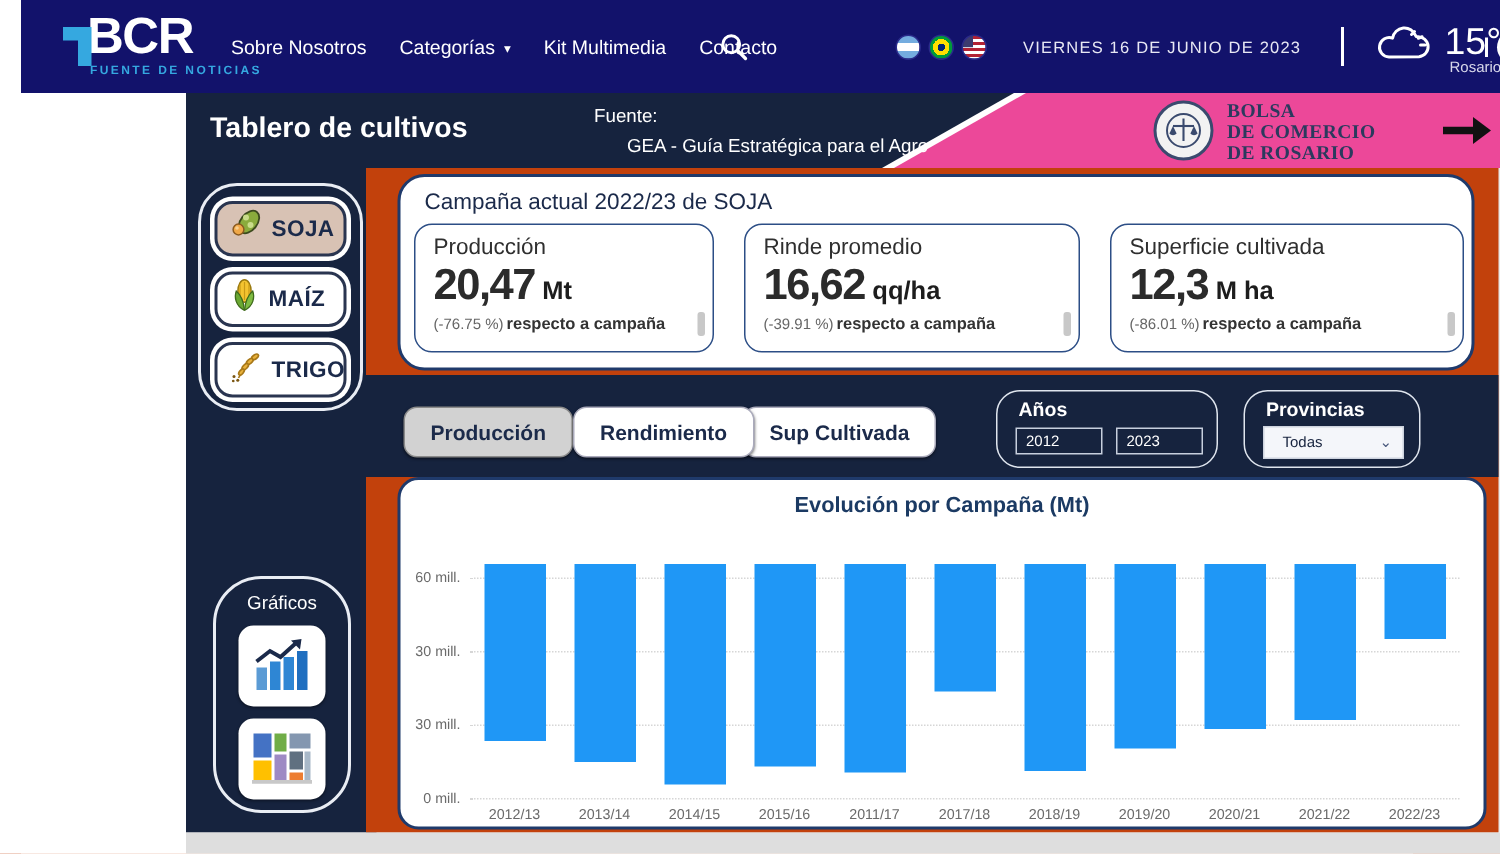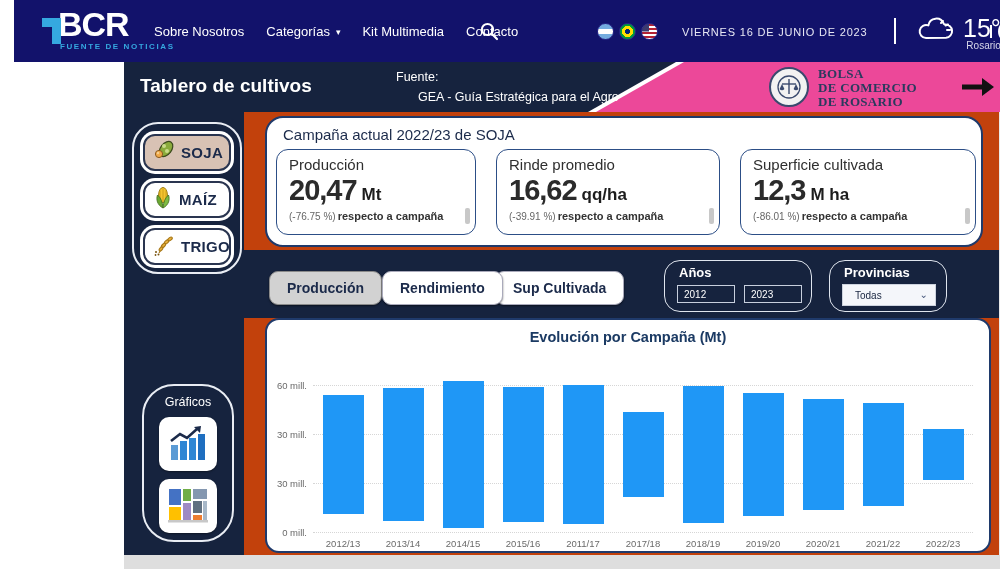--- a/index.html
+++ b/index.html
@@ -110,21 +110,21 @@
   .prov-chevron { position:absolute; right:7px; top:4px; color:#44557a; font-size:10px; }
 
   
   .chart-panel { position:absolute; left:21px; top:206px; width:726px; height:235px; background:#fff;
     border:2px solid #1F3A6B; border-radius:14px; }
   .chart-title { text-align:center; margin-top:9px; color:#1B3A63; font-size:14.5px; font-weight:600; }
   .chart-plot { position:absolute; left:46px; right:16px; top:56px; height:157px; }
   .gridline { position:absolute; left:0; right:0; height:0; border-top:1px dotted #D6D6D6; }
   .ytick { position:absolute; left:-42px; width:36px; text-align:right; color:#6A6A6A; font-size:9.5px; }
   .bars { position:absolute; left:0; right:0; top:0; bottom:0; display:flex; }
-  .bar-slot { flex:1; position:relative; display:flex; align-items:center; justify-content:center; }
+  .bar-slot { flex:1; position:relative; display:flex; align-items:flex-start; justify-content:center; }
   .bar { width:41px; cursor:pointer; }
   .xtick { position:absolute; bottom:-16px; width:100%; text-align:center; color:#6A6A6A; font-size:9.5px; }
 </style>
 </head>
 <body>
 
 <div class="stage">
 
   <div class="navbar">
     <div class="brand">

